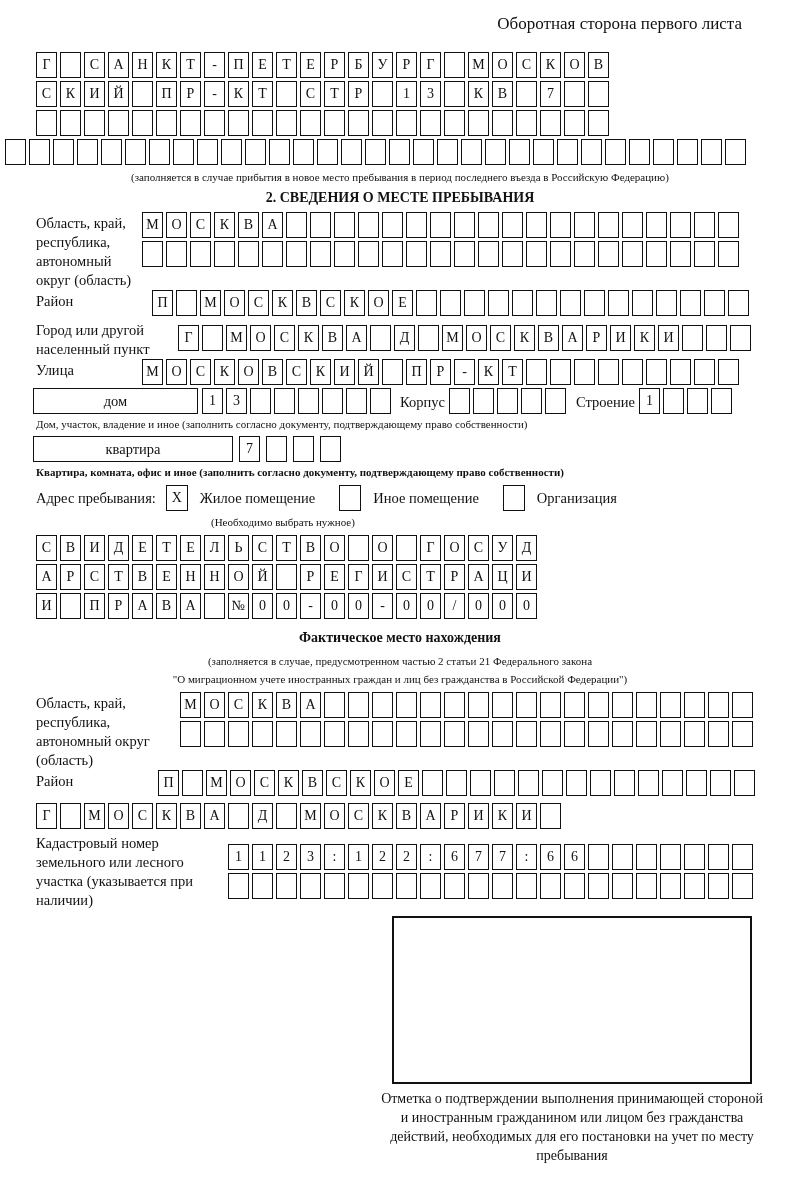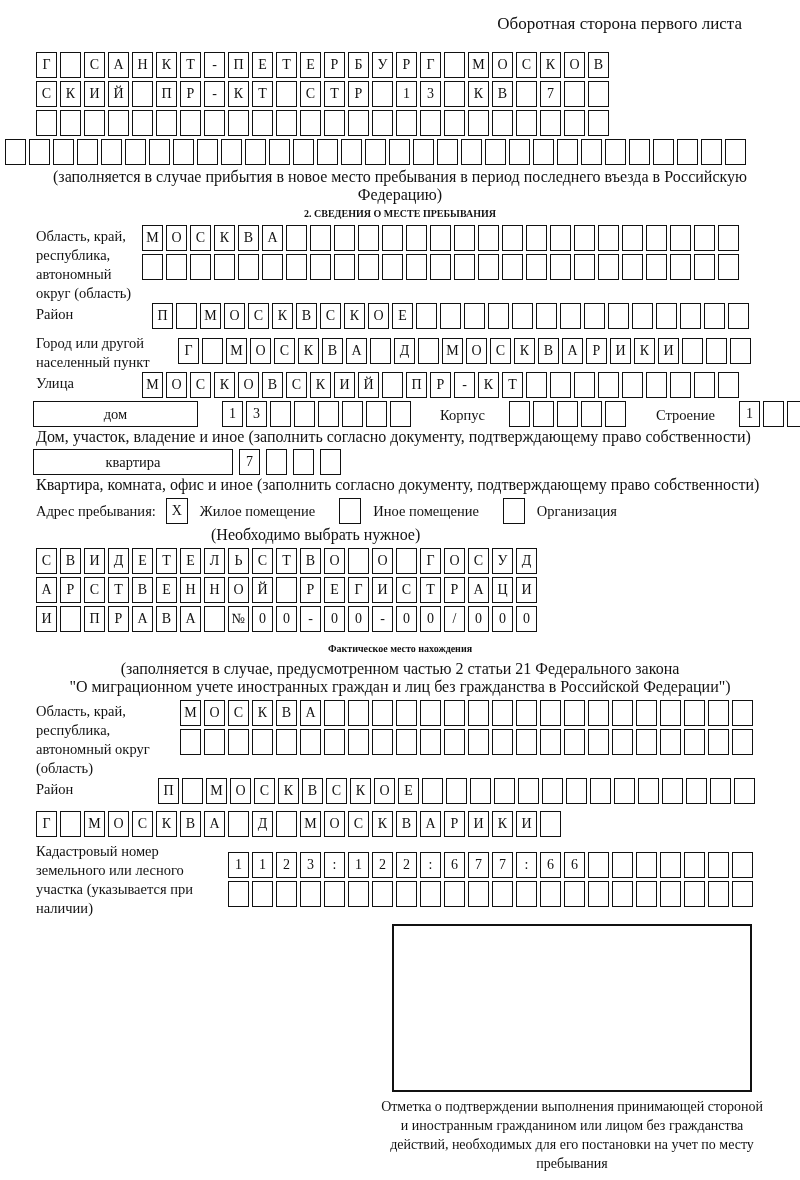--- a/index.html
+++ b/index.html
@@ -15,22 +15,22 @@
     flex:0 0 auto;width:21px;height:26px;box-sizing:border-box;
     border:1.6px solid #111;display:flex;align-items:center;justify-content:center;
     font-size:14px;line-height:1;background:#fff;
   }
   .field{display:flex;align-items:flex-start;}
   .flabel{flex:0 0 auto;line-height:19px;padding-top:2px;}
   .w142{flex-basis:142px;} .w106{flex-basis:106px;} .w116{flex-basis:116px;}
   .w219{flex-basis:219px;} .w144{flex-basis:144px;} .w122{flex-basis:122px;}
   .w192{flex-basis:192px;}
   .center{width:728px;text-align:center;}
-  .small{font-size:16px;line-height:18px;}
-  .heading{font-weight:bold;font-size:10px;margin:4px 0 6px;}
+  .small{font-size:11px;line-height:18px;}
+  .heading{font-weight:bold;font-size:14px;margin:4px 0 6px;}
   .namedbox{
     border:1.6px solid #111;height:26px;box-sizing:border-box;
     display:flex;align-items:center;justify-content:center;flex:0 0 auto;background:#fff;
   }
   .inline{display:flex;align-items:center;}
   .chk{
     width:22px;height:26px;box-sizing:border-box;border:1.6px solid #111;
     display:flex;align-items:center;justify-content:center;font-size:14px;flex:0 0 auto;
   }
   .opt{display:flex;align-items:center;margin-right:20px;}
@@ -315,21 +315,21 @@
       <span class="bx"></span>
       <span class="bx"></span>
       <span class="bx"></span>
       <span class="bx"></span>
       <span class="bx"></span>
       <span class="bx"></span>
       <span class="bx"></span>
     </div>
 </div>
 
-<div class="inline" style="margin-left:-3px;gap:20px;">
+<div class="inline" style="margin-left:-3px;">
   <div class="namedbox" style="width:165px;">дом</div>
   <div class="boxes" style="margin:0 0 0 4px;">
       <span class="bx">1</span>
       <span class="bx">3</span>
       <span class="bx"></span>
       <span class="bx"></span>
       <span class="bx"></span>
       <span class="bx"></span>
       <span class="bx"></span>
       <span class="bx"></span>
@@ -354,21 +354,21 @@
 
 <div class="inline" style="margin-left:-3px;">
   <div class="namedbox" style="width:200px;">квартира</div>
   <div class="boxes" style="margin:0 0 0 6px;gap:6px;">
       <span class="bx">7</span>
       <span class="bx"></span>
       <span class="bx"></span>
       <span class="bx"></span>
     </div>
 </div>
-<div class="small" style="margin:1px 0 4px;">Квартира, комната, офис и иное (заполнить согласно документу, подтверждающему право собственности)</div>
+<div class="small" style="margin:1px 0 4px;font-weight:bold;">Квартира, комната, офис и иное (заполнить согласно документу, подтверждающему право собственности)</div>
 
 <div class="inline">
   <div style="margin-right:10px;">Адрес пребывания:</div>
   <div class="inline">
       <span class="opt">
         <span class="chk">X</span>
         <span class="optlabel">Жилое помещение</span>
       </span>
       <span class="opt">
         <span class="chk"></span>

